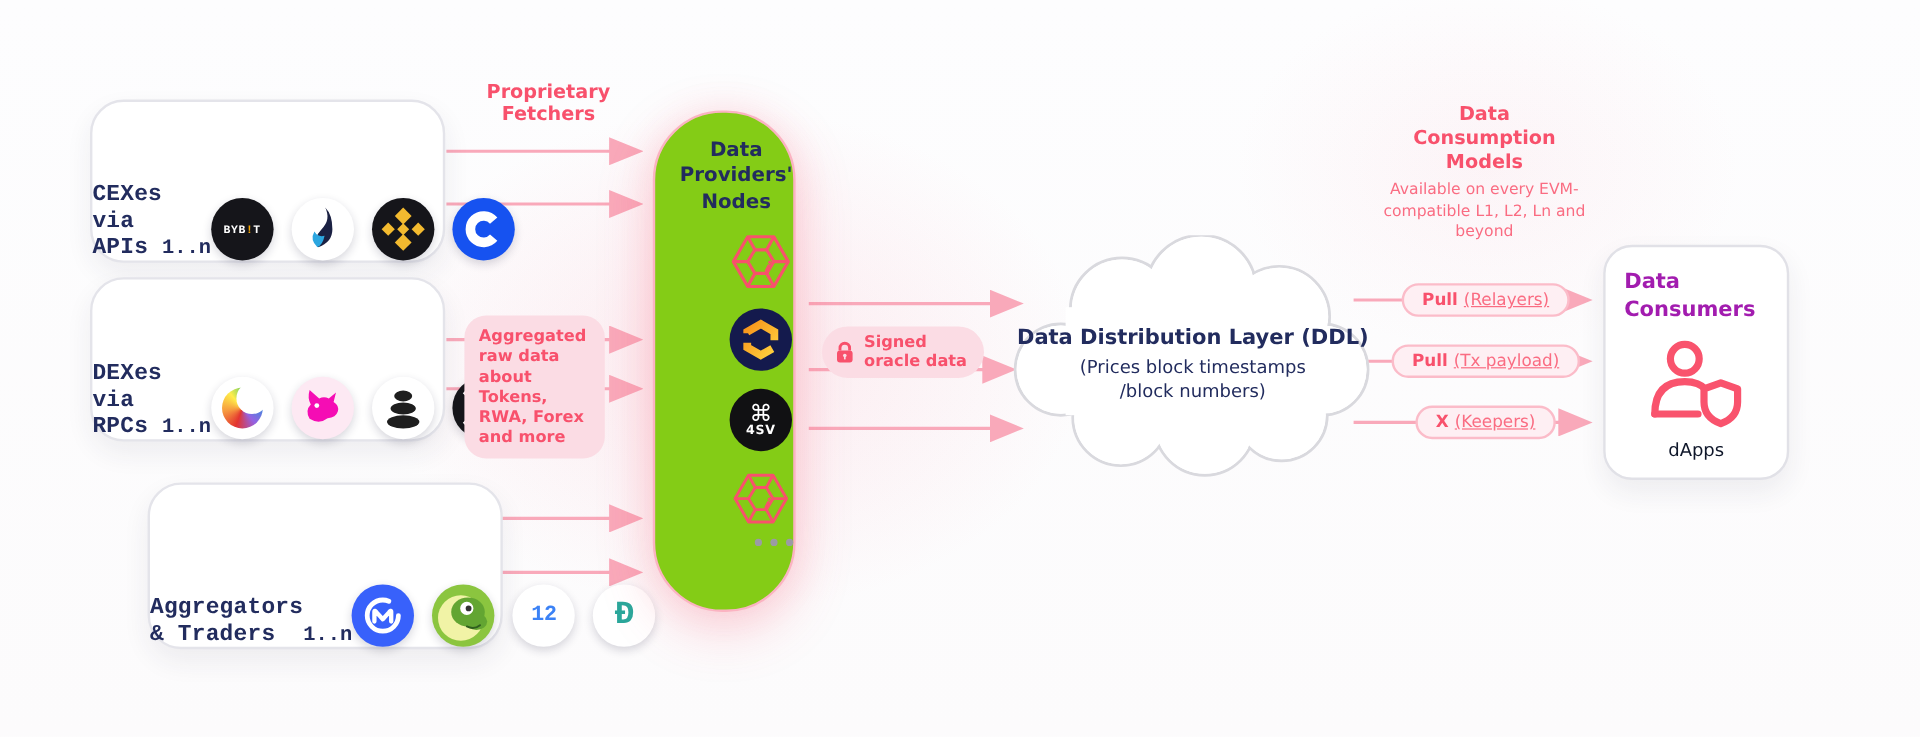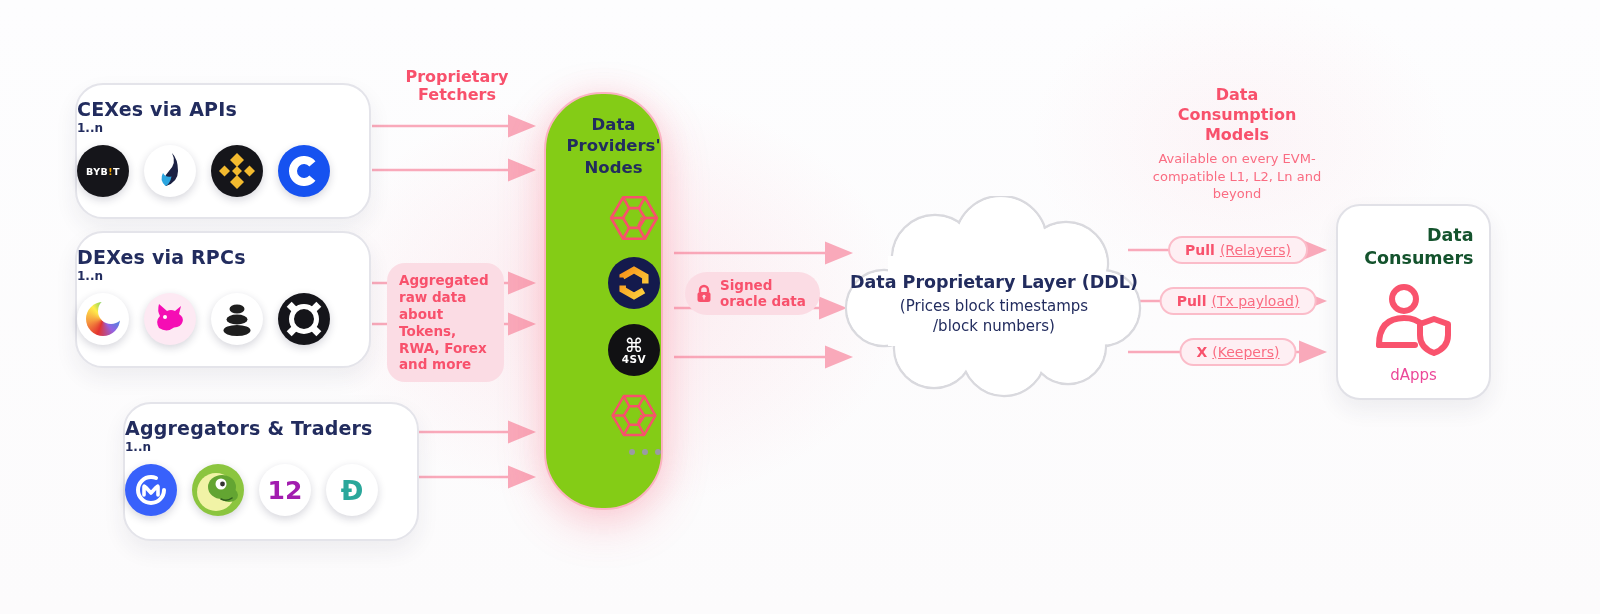--- a/index.html
+++ b/index.html
@@ -10,33 +10,33 @@
       radial-gradient(420px 300px at 610px 300px, rgba(250,170,188,.22), rgba(250,170,188,0) 70%),
       radial-gradient(300px 220px at 1240px 140px, rgba(250,190,205,.14), rgba(250,190,205,0) 70%),
       linear-gradient(180deg,#fdfdfe,#fcfbfc);
   }
   .abs{position:absolute;}
 
   
   .src-box{
     left:75px;width:296px;background:#fff;border:2px solid #e4e4ea;border-radius:28px;
     box-shadow:0 10px 22px rgba(40,40,70,.07);
-    display:flex;flex-direction:column;align-items:flex-start;padding-top:13px;box-sizing:border-box;z-index:2;
+    display:flex;flex-direction:row;align-items:flex-end;padding-top:13px;box-sizing:border-box;z-index:2;font-family:Liberation Mono, monospace;
   }
   .src-title{font-weight:700;font-size:19px;color:#222c5e;letter-spacing:.2px;}
-  .src-count{font-weight:700;font-size:12px;color:#222c5e;margin-top:1px;}
+  .src-count{font-weight:700;font-size:17px;color:#222c5e;margin-top:1px;}
   .logo-row{display:flex;gap:15px;margin-top:10px;align-items:center;}
   .logo{width:52px;height:52px;border-radius:50%;display:flex;align-items:center;justify-content:center;
         box-shadow:0 3px 8px rgba(30,30,60,.18);position:relative;overflow:hidden;flex:none;}
   .logo.white{background:#fff;}
   .logo.black{background:#15151a;}
 
   .bybit-text{font-size:9.5px;font-weight:700;color:#fff;letter-spacing:.5px;display:flex;}
   .bybit-text .mark{color:#f7a600;}
-  .twelve-text{font-size:25px;font-weight:700;color:#a21caf;}
+  .twelve-text{font-size:18px;font-weight:700;color:#3b82f6;}
   .dsym-text{font-size:27px;font-weight:700;color:#2aa79b;line-height:1;}
   .foursv{display:flex;flex-direction:column;align-items:center;line-height:1;color:#fff;}
   .foursv .glyph{font-size:19px;}
   .foursv .txt{font-size:10.5px;font-weight:700;letter-spacing:.5px;margin-top:-1px;}
 
   .curve-swirl{width:34px;height:34px;border-radius:50%;
      background:conic-gradient(from 200deg,#e3342f,#f6993f,#ffed4a,#38c172,#3490dc,#9561e2,#e3342f);position:relative;}
   .curve-swirl::after{content:"";position:absolute;left:12px;top:-4px;width:26px;height:26px;border-radius:50%;background:#fff;}
 
   
@@ -79,22 +79,22 @@
   .model-pill .b{font-weight:700;}
   .model-pill .d{font-weight:400;margin-left:5px;color:#fa6c82;text-decoration:underline;}
 
   
   .consumers-box{
     left:1336px;top:204px;width:155px;height:196px;background:#fff;
     border:2px solid #e1e1e7;border-radius:24px;z-index:2;
     box-shadow:0 10px 22px rgba(40,40,70,.07);
     display:flex;flex-direction:column;align-items:center;padding-top:18px;box-sizing:border-box;
   }
-  .consumers-title{font-weight:700;font-size:17.5px;color:#14532d;text-align:right;line-height:1.3;width:120px;}
-  .consumers-caption{font-size:15px;color:#ec4899;margin-top:8px;}
+  .consumers-title{font-weight:700;font-size:17.5px;color:#a21caf;text-align:left;line-height:1.3;width:120px;}
+  .consumers-caption{font-size:15px;color:#0f172a;margin-top:8px;}
   .arrows{left:0;top:0;z-index:1;}
 </style>
 </head>
 <body>
 
 <svg class="abs arrows" width="1600" height="614" viewBox="0 0 1600 614">
   <defs>
     <marker id="ah" markerWidth="11" markerHeight="9" refX="9" refY="4.5" orient="auto">
       <path d="M0,0 L11,4.5 L0,9 z" fill="#f9a9ba"></path>
     </marker>
@@ -308,21 +308,21 @@
       <circle cx="228" cy="68" r="40.8"></circle>
       <circle cx="264" cy="112" r="36.8"></circle>
       <circle cx="46" cy="112" r="36.8"></circle>
       <circle cx="96" cy="152" r="38.8"></circle>
       <circle cx="166" cy="158" r="40.8"></circle>
       <circle cx="230" cy="150" r="36.8"></circle>
       <rect x="50" y="60" width="210" height="90"></rect>
     </g>
   </svg>
   <div class="cloud-text">
-    <div class="ddl-title">Data Proprietary Layer (DDL)</div>
+    <div class="ddl-title">Data Distribution Layer (DDL)</div>
     <div class="ddl-sub">
       <span>(Prices block timestamps</span><br>
       <span>/block numbers)</span>
     </div>
   </div>
 </div>
 
 <div class="abs pink-heading" style="left:1237px;top:85px;width:140px;transform:translateX(-50%);font-size:16px;line-height:1.25;">Data Consumption Models</div>
 <div class="abs pink-sub" style="left:1237px;top:150px;width:185px;transform:translateX(-50%);font-size:13px;line-height:1.35;">Available on every EVM-compatible L1, L2, Ln and beyond</div>
 

